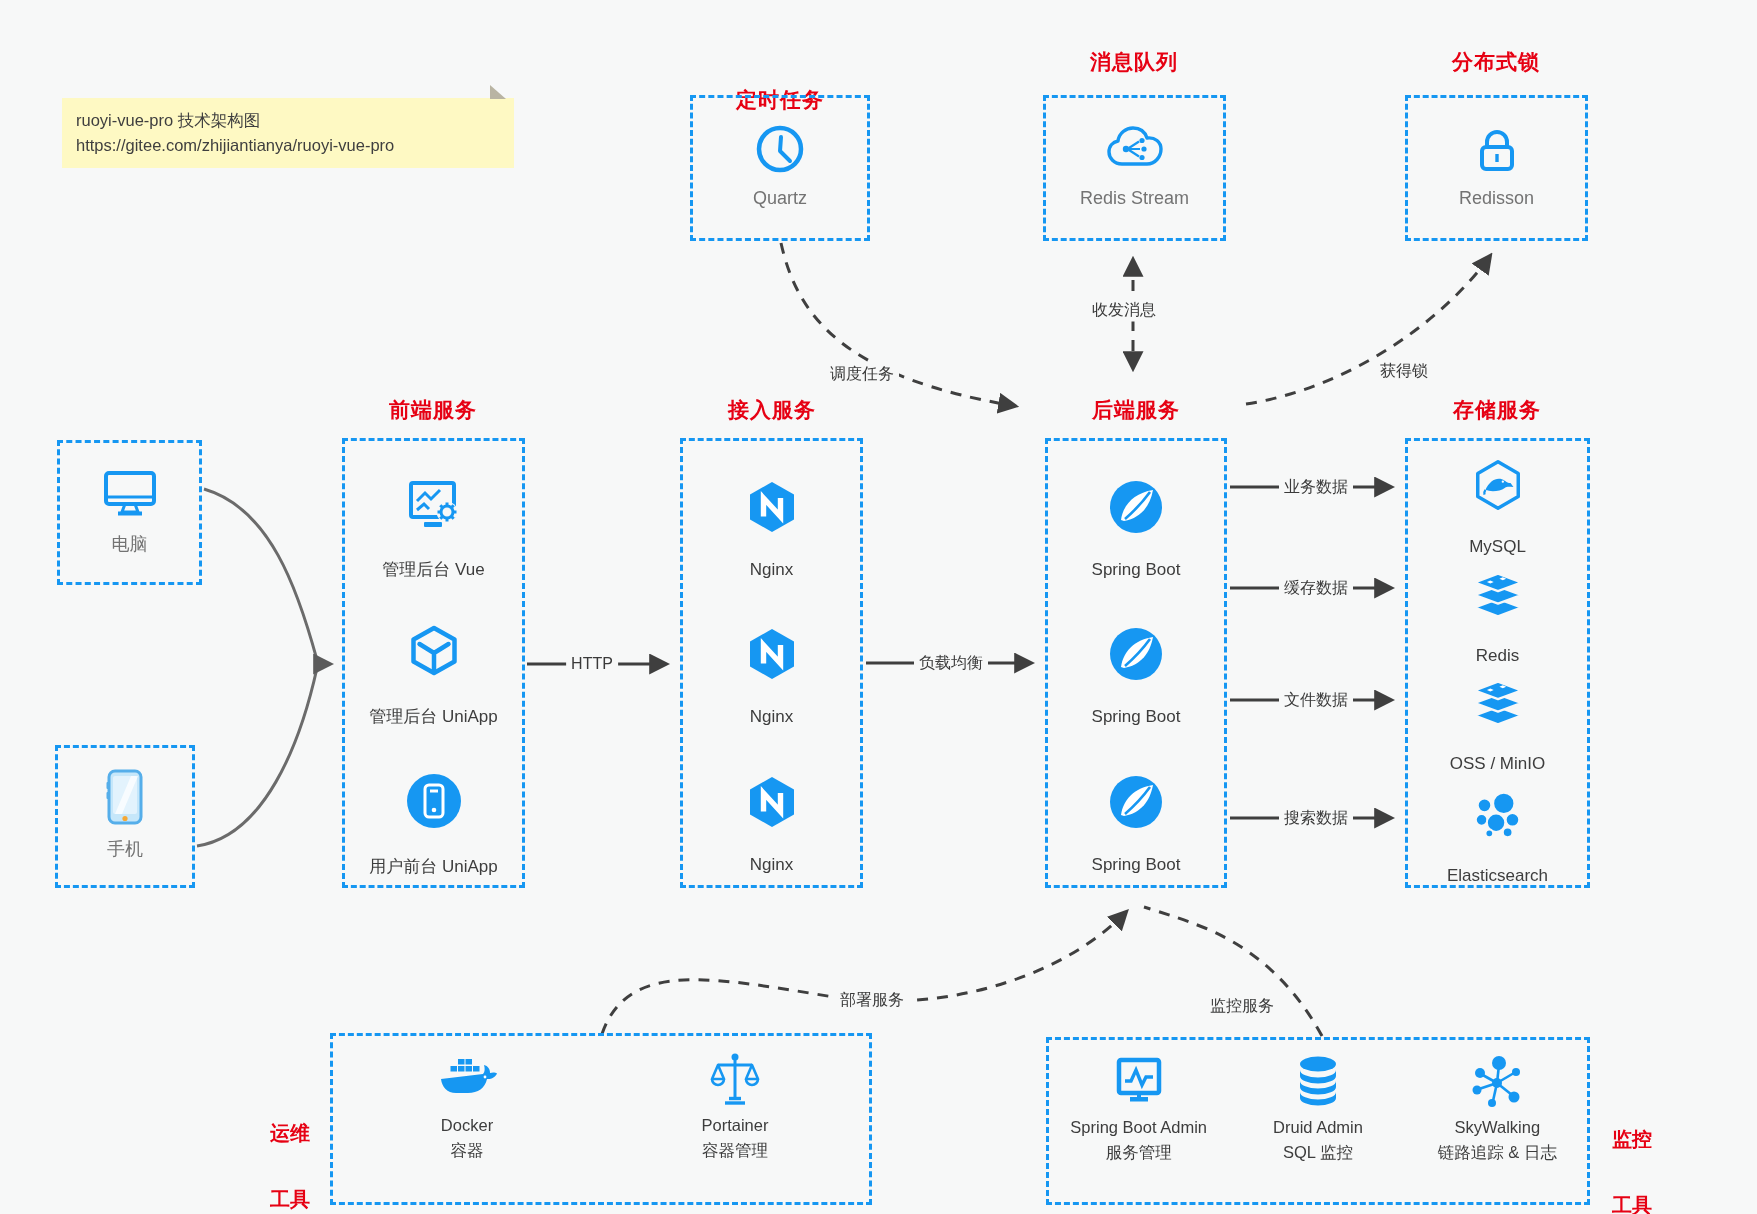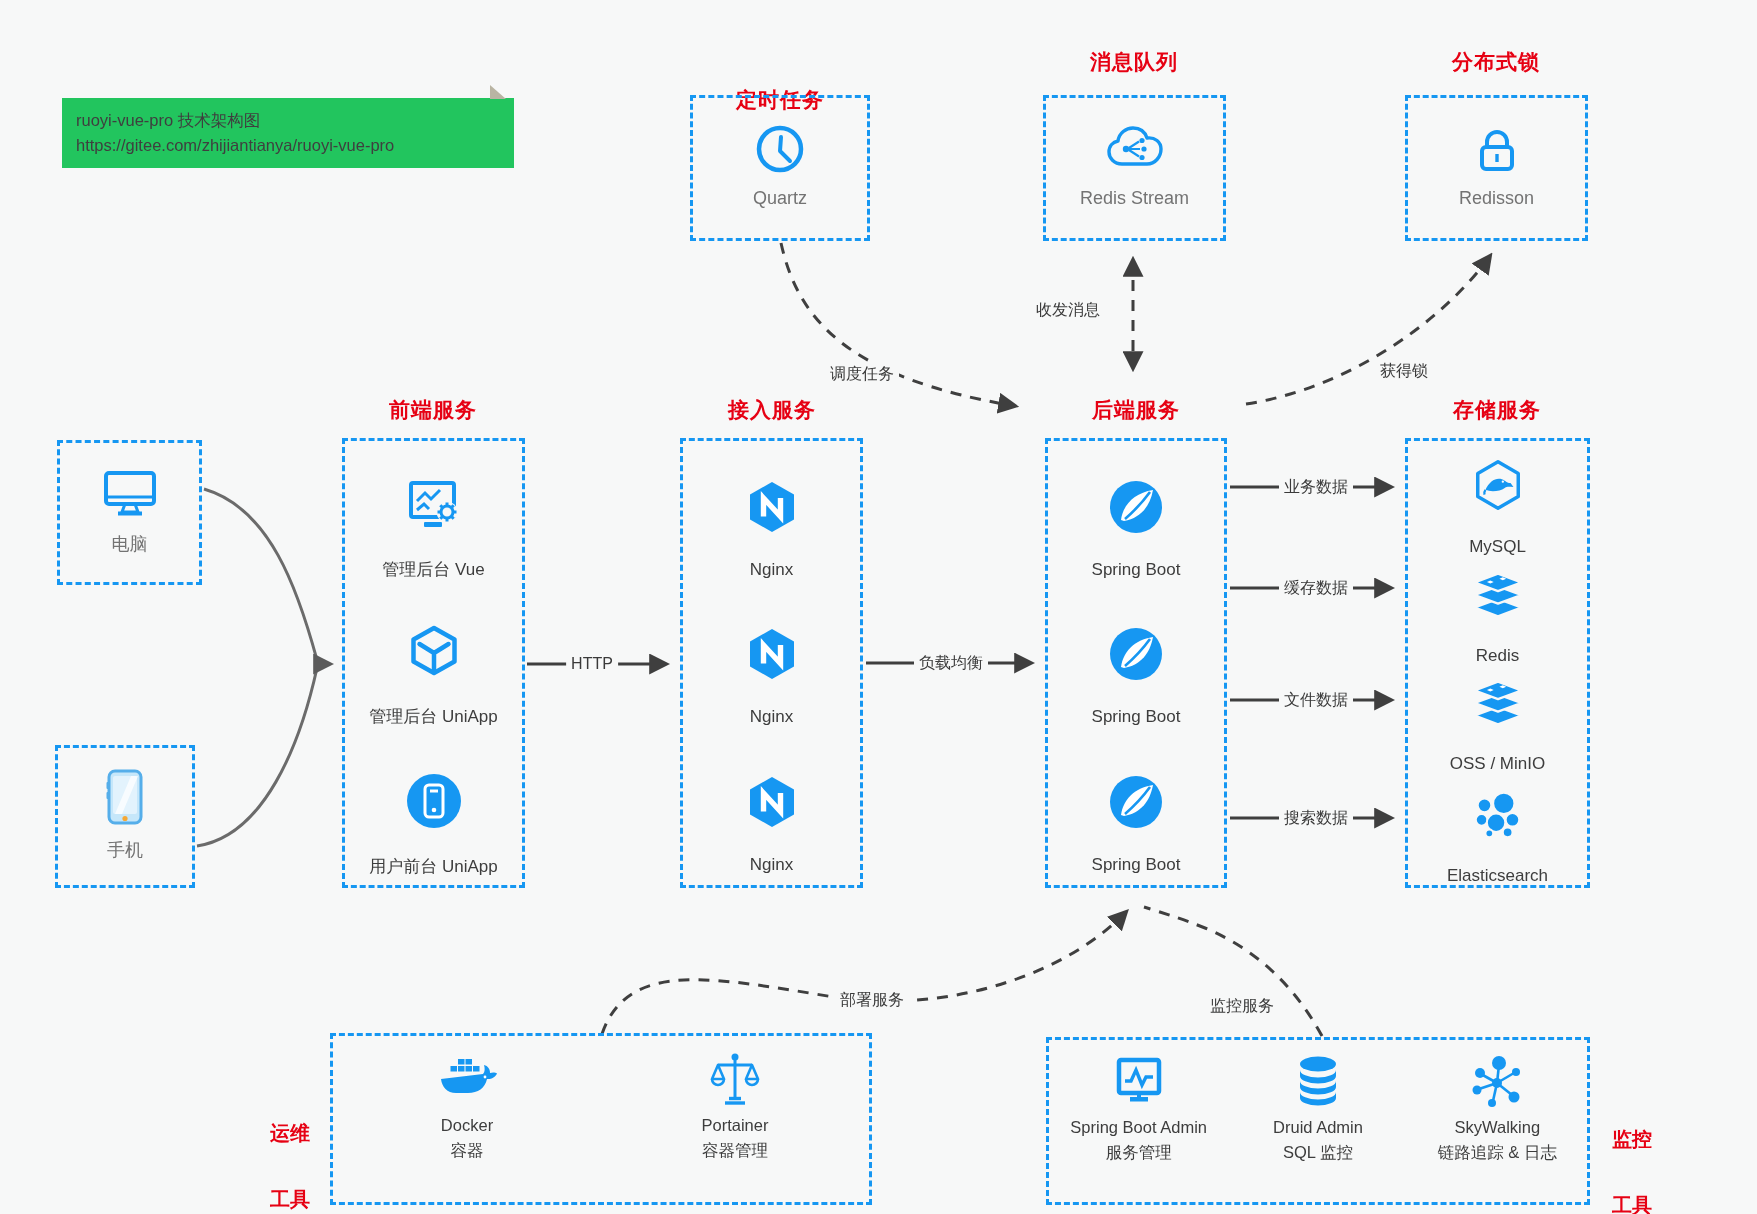--- a/index.html
+++ b/index.html
@@ -1,18 +1,18 @@
 <!DOCTYPE html>
 <html><head>
 <meta charset="utf-8">
 <style>
   html,body{margin:0;padding:0;background:#f7f8f8;font-family:"Liberation Sans","DejaVu Sans",sans-serif;}
   #canvas{position:relative;width:1757px;height:1214px;background:#f7f8f8;overflow:hidden;}
 
-  .note{position:absolute;left:62px;top:98px;width:452px;height:70px;background:#22c55e;
+  .note{position:absolute;left:62px;top:98px;width:452px;height:70px;background:#fef9c3;
         color:#3f3f3f;font-size:16.5px;line-height:25px;padding:10px 0 0 14px;box-sizing:border-box;}
   .note-fold{position:absolute;top:-13px;right:8px;width:0;height:0;
         border-bottom:14px solid #b9b4a3;border-right:16px solid transparent;}
 
   .red-title{position:absolute;color:#e60113;font-weight:bold;font-size:21px;text-align:center;
         letter-spacing:1px;white-space:nowrap;transform:translateX(-50%);}
   .red-side{position:absolute;color:#e60113;font-weight:bold;font-size:20px;line-height:33px;
         text-align:center;white-space:pre-line;}
 
   .dashed-box{position:absolute;border:3px dashed #1697f2;box-sizing:border-box;}
@@ -123,21 +123,21 @@
           <rect x="7" y="8" width="48" height="31" rx="3" fill="none" stroke="#1697f2" stroke-width="4"></rect>
           <line x1="9" y1="32" x2="53" y2="32" stroke="#1697f2" stroke-width="3"></line>
           <path d="M26 39 l-3 8 h16 l-3 -8" fill="none" stroke="#1697f2" stroke-width="3"></path>
           <line x1="19" y1="48.5" x2="43" y2="48.5" stroke="#1697f2" stroke-width="4"></line>
         </svg>
       </span>
       <div class="lbl-lg">电脑</div>
     </div>
   </div>
 
-  <div class="dashed-box" style="left:55px;top:745px;width:140px;height:143px;font-family:Liberation Mono, monospace;">
+  <div class="dashed-box" style="left:55px;top:745px;width:140px;height:143px;">
     <div class="cell" style="top:20px;">
       <span class="ic">
         <svg width="48" height="58" viewBox="0 0 48 58">
           <rect x="8" y="3" width="32" height="52" rx="6" fill="#c6e7fa" stroke="#55aeea" stroke-width="3"></rect>
           <rect x="12" y="8" width="24" height="38" rx="2" fill="#e3f3fd"></rect>
           <polygon points="14,46 30,8 37,8 21,46" fill="#ffffff" opacity="0.75"></polygon>
           <circle cx="24" cy="50.5" r="2.6" fill="#f5a836"></circle>
           <rect x="5.5" y="14" width="2.5" height="7" rx="1" fill="#55aeea"></rect>
           <rect x="5.5" y="24" width="2.5" height="7" rx="1" fill="#55aeea"></rect>
         </svg>
@@ -418,18 +418,18 @@
     <div>工具</div>
   </div>
 
   <div class="edge-label" style="left:592px;top:664px;">HTTP</div>
   <div class="edge-label" style="left:951px;top:663px;">负载均衡</div>
   <div class="edge-label" style="left:1316px;top:487px;">业务数据</div>
   <div class="edge-label" style="left:1316px;top:588px;">缓存数据</div>
   <div class="edge-label" style="left:1316px;top:700px;">文件数据</div>
   <div class="edge-label" style="left:1316px;top:818px;">搜索数据</div>
   <div class="edge-label" style="left:862px;top:374px;">调度任务</div>
-  <div class="edge-label" style="left:1068px;top:310px;">收发消息</div>
+  <div class="edge-label" style="left:1124px;top:310px;">收发消息</div>
   <div class="edge-label" style="left:1404px;top:371px;">获得锁</div>
   <div class="edge-label" style="left:872px;top:1000px;">部署服务</div>
   <div class="edge-label" style="left:1242px;top:1006px;">监控服务</div>
 
 </div>
 
 </body></html>

